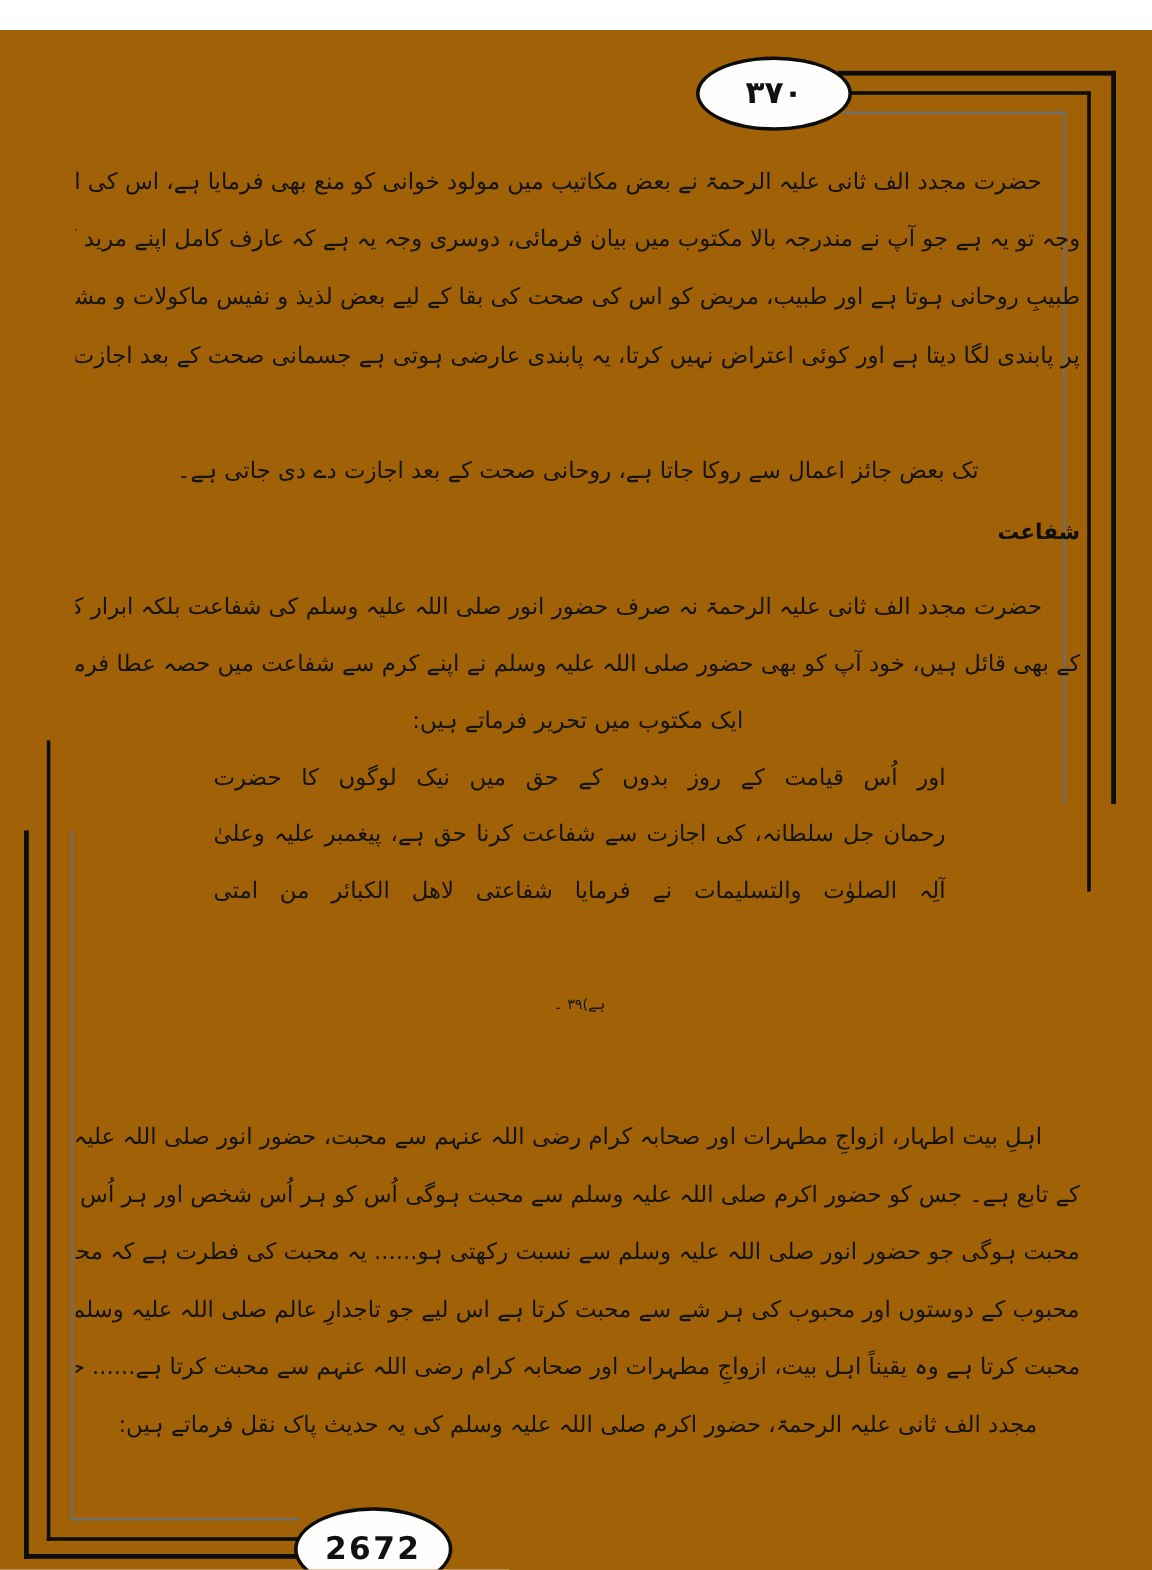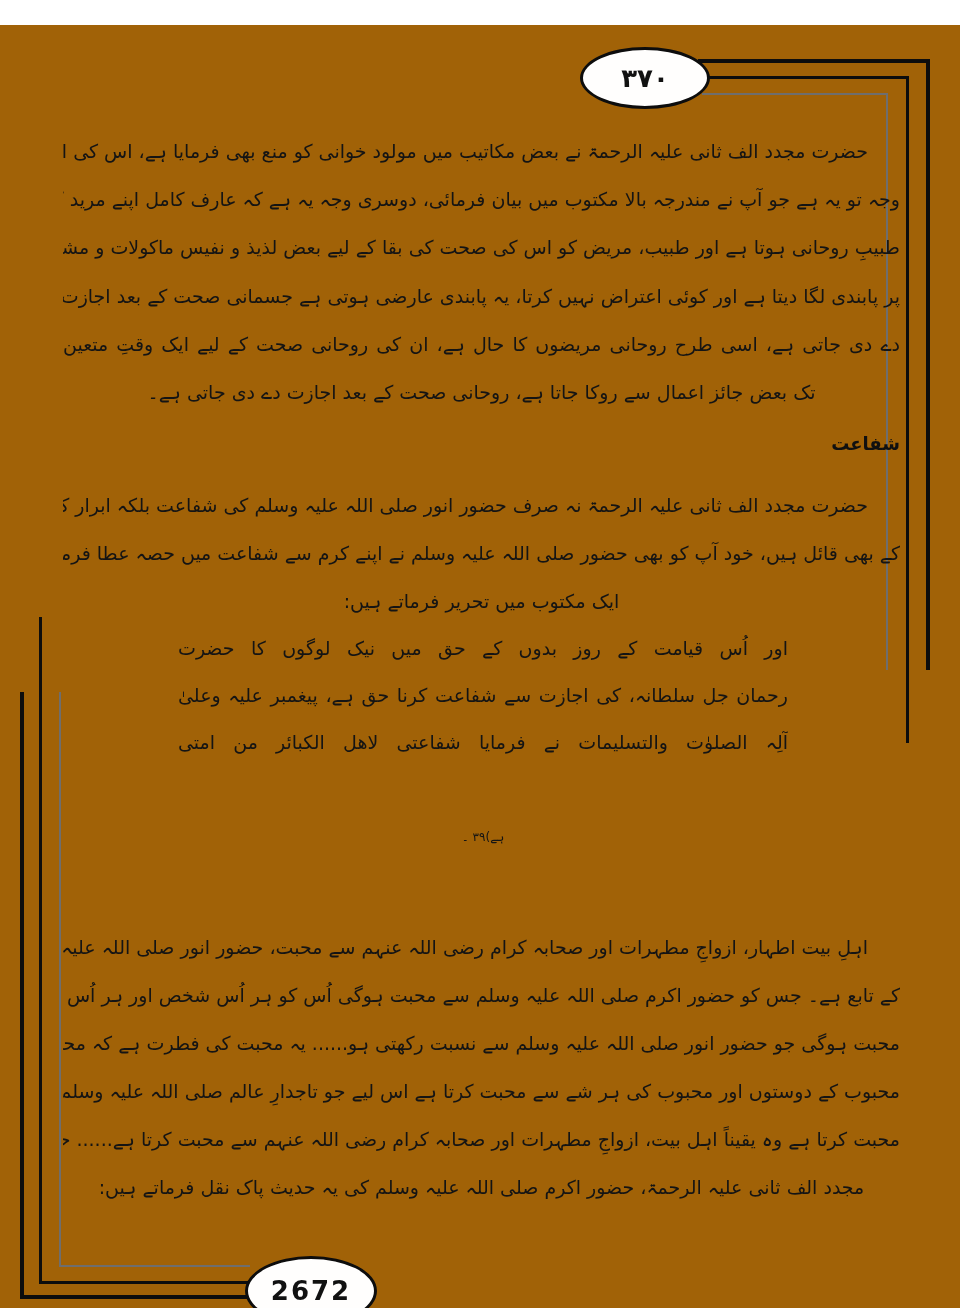--- a/index.html
+++ b/index.html
@@ -87,21 +87,20 @@
     <span class="num">۳۷۰</span>
   </div>
   <div class="oval oval-bottom">
     <span class="num">2672</span>
   </div>
 
   <div class="ln indent" style="top:104px;">حضرت مجدد الف ثانی علیہ الرحمۃ نے بعض مکاتیب میں مولود خوانی کو منع بھی فرمایا ہے، اس کی ایک</div>
   <div class="ln" style="top:152px;">وجہ تو یہ ہے جو آپ نے مندرجہ بالا مکتوب میں بیان فرمائی، دوسری وجہ یہ ہے کہ عارف کامل اپنے مرید کا</div>
   <div class="ln" style="top:200px;">طبیبِ روحانی ہوتا ہے اور طبیب، مریض کو اس کی صحت کی بقا کے لیے بعض لذیذ و نفیس ماکولات و مشروبات</div>
   <div class="ln" style="top:249px;">پر پابندی لگا دیتا ہے اور کوئی اعتراض نہیں کرتا، یہ پابندی عارضی ہوتی ہے جسمانی صحت کے بعد اجازت</div>
-  <div class="ln" style="top:297px;">دے دی جاتی ہے، اسی طرح روحانی مریضوں کا حال ہے، ان کی روحانی صحت کے لیے ایک وقتِ متعین</div>
   <div class="ln lastline" style="top:345px;">تک بعض جائز اعمال سے روکا جاتا ہے، روحانی صحت کے بعد اجازت دے دی جاتی ہے۔</div>
 
   <div class="heading" style="top:408px;">شفاعت</div>
 
   <div class="ln indent" style="top:458px;">حضرت مجدد الف ثانی علیہ الرحمۃ نہ صرف حضور انور صلی اللہ علیہ وسلم کی شفاعت بلکہ ابرار کی شفاعت</div>
   <div class="ln" style="top:506px;">کے بھی قائل ہیں، خود آپ کو بھی حضور صلی اللہ علیہ وسلم نے اپنے کرم سے شفاعت میں حصہ عطا فرمایا ۳۸</div>
   <div class="ln lastline" style="top:554px;">ایک مکتوب میں تحریر فرماتے ہیں:</div>
 
   <div class="ln quote" style="top:601px;">اور اُس قیامت کے روز بدوں کے حق میں نیک لوگوں کا حضرت</div>
   <div class="ln quote" style="top:695px;">آلِہ الصلوٰت والتسلیمات نے فرمایا شفاعتی لاھل الکبائر من امتی</div>

